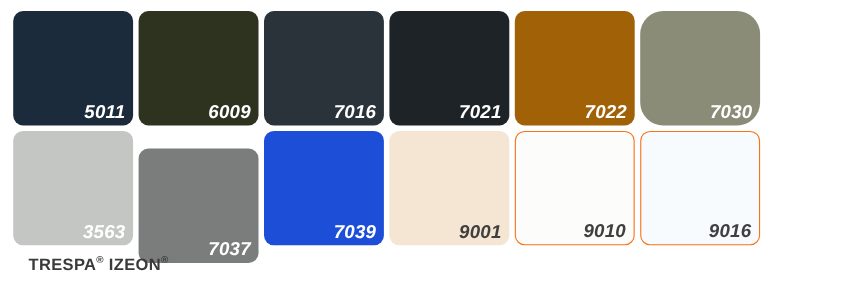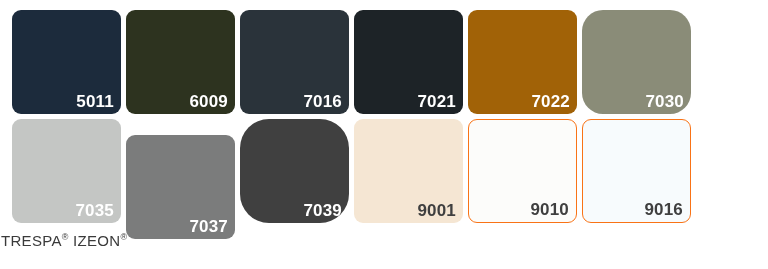--- a/index.html
+++ b/index.html
@@ -28,20 +28,21 @@
     width: 744px;
     display: flex;
     flex-direction: column;
     gap: 5px;
   }
 
   .swatch-row {
     display: flex;
     flex-direction: row;
     gap: 5px;
+    font-style: italic;
   }
 
   .swatch {
     position: relative;
     width: 109px;
     height: 104px;
     border-radius: 9px;
     box-sizing: border-box;
     flex: 0 0 auto;
     overflow: hidden;
@@ -66,24 +67,24 @@
   .swatch-code.light-text {
     color: #ffffff;
   }
 
   .swatch-code.dark-text {
     color: #3f3f3f;
   }
 
   .caption {
     position: absolute;
-    left: 1px;
+    left: 26px;
     top: 232px;
     font-size: 15px;
-    font-weight: normal;
+    font-weight: bold;
     color: #3a3a3a;
     letter-spacing: 0.3px;
     font-family: "Liberation Sans", sans-serif;
     white-space: nowrap;
   }
 
   .caption sup {
     font-size: 9px;
     vertical-align: super;
     line-height: 0;
@@ -119,28 +120,28 @@
 
       <div class="swatch" style="background-color: rgb(138, 140, 120); border-radius: 21px;">
         <span class="swatch-code light-text">7030</span>
       </div>
 
     </div>
 
     <div class="swatch-row">
 
       <div class="swatch" style="background-color: rgb(196, 198, 196);">
-        <span class="swatch-code light-text">7035</span>
+        <span class="swatch-code light-text">3563</span>
       </div>
 
       <div class="swatch" style="background-color: rgb(123, 124, 124); margin-top: 16px;">
         <span class="swatch-code light-text">7037</span>
       </div>
 
-      <div class="swatch" style="background-color: #404040; border-radius: 29px;">
+      <div class="swatch" style="background-color: #1d4ed8;">
         <span class="swatch-code light-text">7039</span>
       </div>
 
       <div class="swatch" style="background-color: rgb(245, 230, 211);">
         <span class="swatch-code dark-text">9001</span>
       </div>
 
 
       <div class="swatch outlined" style="background-color: rgb(252, 252, 250);">
         <span class="swatch-code dark-text">9010</span>

